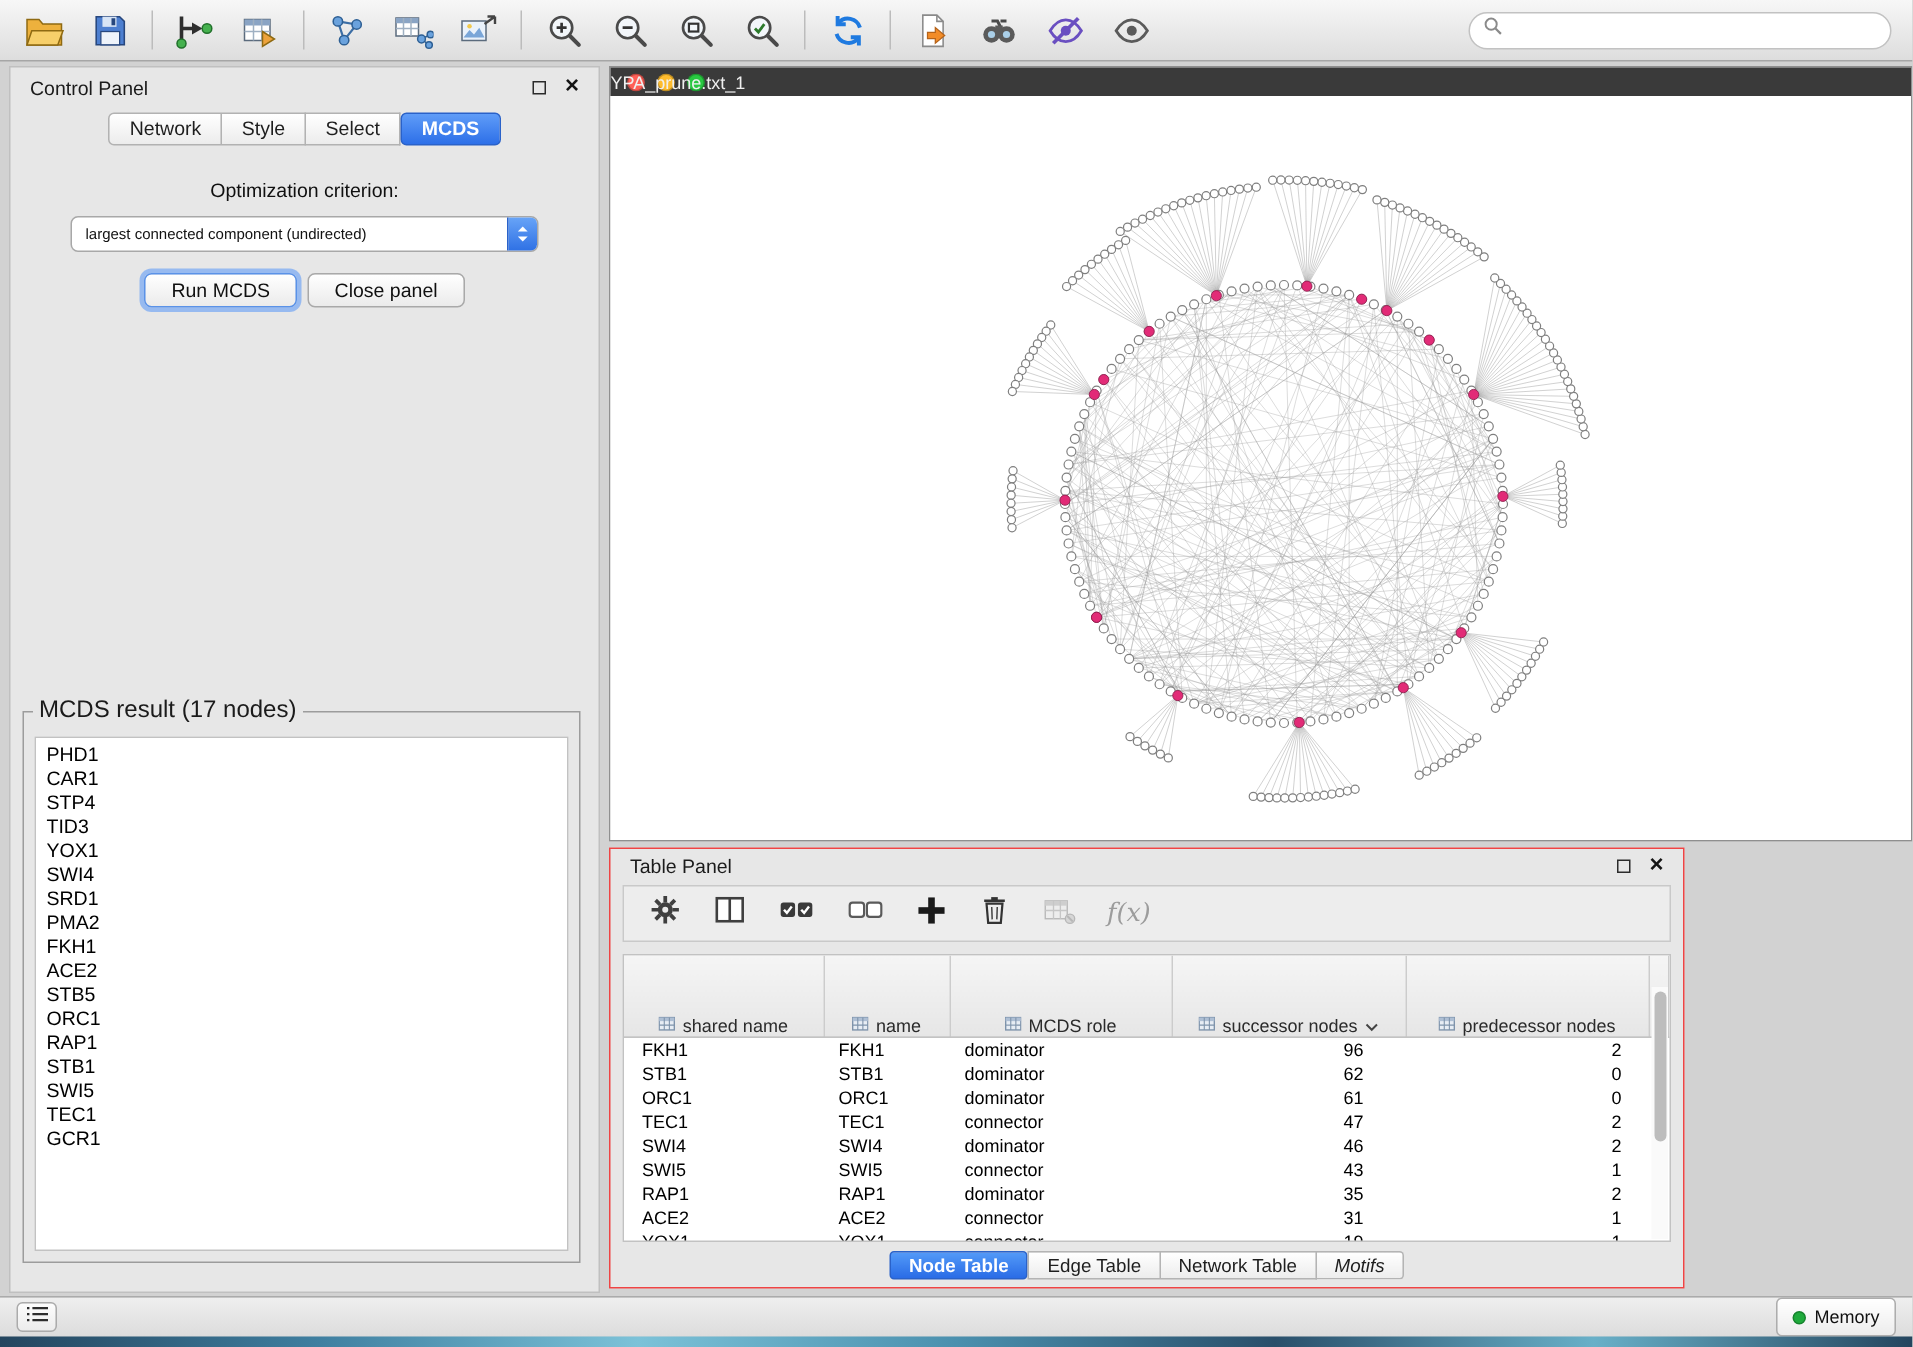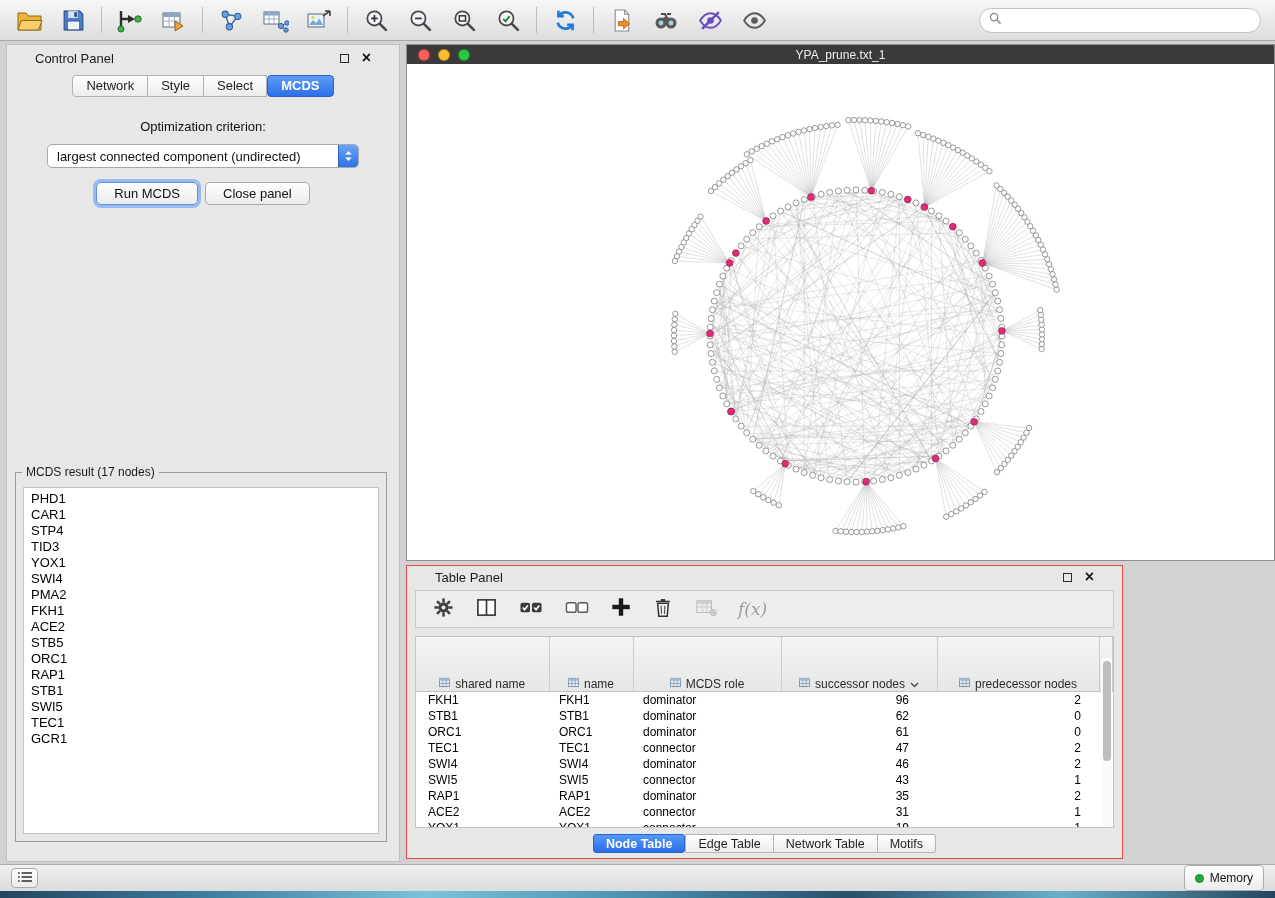--- a/index.html
+++ b/index.html
@@ -27,21 +27,21 @@
     margin-left:auto; width:282px; height:25px; background:#ffffff;
     border:1px solid #c2c2c2; border-radius:13px;
     display:flex; align-items:center; padding:0 9px; gap:6px;
   }
   .search-box input {
     border:none; outline:none; flex:1; font-size:12px; background:transparent;
     font-family:"Liberation Sans", sans-serif;
   }
 
   
-  .panel-header { display:flex; align-items:center; padding:0 28px; font-size:13px; color:#1b1b1b; }
+  .panel-header { display:flex; align-items:center; padding:0 13px; font-size:13px; color:#1b1b1b; }
   .ph-actions { margin-left:auto; display:flex; align-items:center; gap:13px; }
   .float-icon { width:9px; height:9px; border:1.5px solid #2b2b2b; display:inline-block; background:transparent; }
   .close-icon { font-size:16px; font-weight:bold; color:#141414; line-height:1; }
 
   
   .control-panel {
     position:absolute; left:6px; top:44px; width:394px; height:818px;
     background:#e7e7e7; border:1px solid #c0c0c0;
   }
   .control-panel .panel-header { height:26px; }
@@ -52,58 +52,58 @@
     border:1px solid #b2b2b2; border-left:none; color:#1e1e1e; cursor:pointer;
   }
   .cp-tab.first { border-left:1px solid #b2b2b2; border-radius:4px 0 0 4px; }
   .cp-tab.active {
     background:linear-gradient(#5f9cf8,#2d6fe8); color:#ffffff;
     border:1px solid #2a62c9; border-radius:4px; font-weight:bold;
   }
   .opt-label { text-align:center; margin-top:22px; font-size:13px; color:#101010; }
   .dropdown {
     margin:10px auto 0; width:312px; height:24px; background:#ffffff;
-    border:1px solid #a8a8a8; border-radius:5px; font-size:13px;
+    border:1px solid #a8a8a8; border-radius:5px; font-size:10px;
     display:flex; align-items:center; overflow:hidden; cursor:pointer;
   }
   .dropdown .dd-val { flex:1; padding-left:9px; color:#111; white-space:nowrap; }
   .dd-stepper {
     width:20px; height:24px; background:linear-gradient(#6aa6f8,#2d6fe4);
     display:flex; align-items:center; justify-content:center; border-left:1px solid #2a62c9;
   }
   .btn-row { display:flex; justify-content:center; gap:7px; margin-top:14px; }
   .cp-btn {
     height:23px; padding:0 17px; font-size:13px; color:#101010;
     background:linear-gradient(#ffffff,#ebebeb);
     border:1px solid #a9a9a9; border-radius:5px; cursor:pointer;
     font-family:"Liberation Sans", sans-serif;
   }
   .cp-btn.focused { box-shadow:0 0 0 3px rgba(99,156,246,0.6); border-color:#5a92e8; }
   .mcds-fieldset {
     position:absolute; left:8px; top:420px; width:372px; height:377px;
     border:1px solid #9c9c9c; margin:0; padding:0;
   }
-  .mcds-fieldset legend { font-size:12px; color:#1b1b1b; margin-left:6px; padding:0 4px; }
+  .mcds-fieldset legend { font-size:16px; color:#1b1b1b; margin-left:6px; padding:0 4px; }
   .result-list {
     position:absolute; left:7px; top:8px; right:7px; bottom:7px;
     background:#ffffff; border:1px solid #c2c2c2; overflow:hidden; padding:3px 0;
   }
   .result-item { font-size:13px; line-height:16px; padding-left:7px; color:#000; cursor:default; }
 
   
   .network-window {
     position:absolute; left:406px; top:44px; width:869px; height:517px;
     background:#ffffff; border:1px solid #8f8f8f;
   }
   .net-titlebar { position:relative; height:19px; background:#3a3a3a; display:flex; align-items:center; }
   .traffic { width:12px; height:12px; border-radius:50%; margin-left:8px; border:0.5px solid rgba(0,0,0,0.25); }
   .traffic.red { background:#ff5f57; margin-left:11px; }
   .traffic.yellow { background:#febc2e; }
   .traffic.green { background:#28c840; }
-  .net-title { position:absolute; left:0; right:0; text-align:center; color:#efefef; font-size:12px; pointer-events:none; }
+  .net-title { position:absolute; left:0; right:0; color:#efefef; font-size:12px; pointer-events:none; }
   .net-canvas { position:absolute; left:0; top:19px; right:0; bottom:0; background:#ffffff; overflow:hidden; }
 
   
   .table-panel {
     position:absolute; left:406px; top:565px; width:717px; height:294px;
     background:#e7e7e7; border:1px solid #ef4444;
   }
   .table-panel .panel-header { height:22px; }
   .tp-toolbar {
     margin:2px 8px 0; height:38px; background:#ededed;
@@ -133,21 +133,21 @@
   .v-scrollbar {
     position:absolute; top:21px; right:1px; width:11px; bottom:1px; background:#fafafa;
   }
   .v-scrollbar .thumb { position:absolute; top:3px; left:1.5px; width:8px; height:100px; background:#bdbdbd; border-radius:4px; }
   .tp-tabs { position:absolute; left:0; right:0; bottom:5px; display:flex; justify-content:center; }
   .tp-tab {
     font-size:12.5px; height:19px; line-height:18px; padding:0 12px;
     background:linear-gradient(#ffffff,#ededed);
     border:1px solid #b4b4b4; border-left:none; color:#1e1e1e; cursor:pointer;
   }
-  .tp-tab.last { border-radius:0 3px 3px 0; }
+  .tp-tab.last { border-radius:0 3px 3px 0;font-style:italic; }
   .tp-tab.active {
     background:linear-gradient(#539af8,#2a6ce6); color:#fff;
     border:1px solid #2a62c9; border-radius:3px; font-weight:bold;
   }
 
   
   .status-bar {
     position:absolute; left:0; top:864px; width:1275px; height:27px;
     background:linear-gradient(#efefef,#dcdcdc); border-top:1px solid #ababab;
     display:flex; align-items:center; padding:0 11px;
@@ -396,20 +396,21 @@
 
   <fieldset class="mcds-fieldset">
     <legend>MCDS result (17 nodes)</legend>
     <div class="result-list" id="result-list">
         <div class="result-item">PHD1</div>
         <div class="result-item">CAR1</div>
         <div class="result-item">STP4</div>
         <div class="result-item">TID3</div>
         <div class="result-item">YOX1</div>
         <div class="result-item">SWI4</div>
+        <div class="result-item">SRD1</div>
         <div class="result-item">PMA2</div>
         <div class="result-item">FKH1</div>
         <div class="result-item">ACE2</div>
         <div class="result-item">STB5</div>
         <div class="result-item">ORC1</div>
         <div class="result-item">RAP1</div>
         <div class="result-item">STB1</div>
         <div class="result-item">SWI5</div>
         <div class="result-item">TEC1</div>
         <div class="result-item">GCR1</div>

